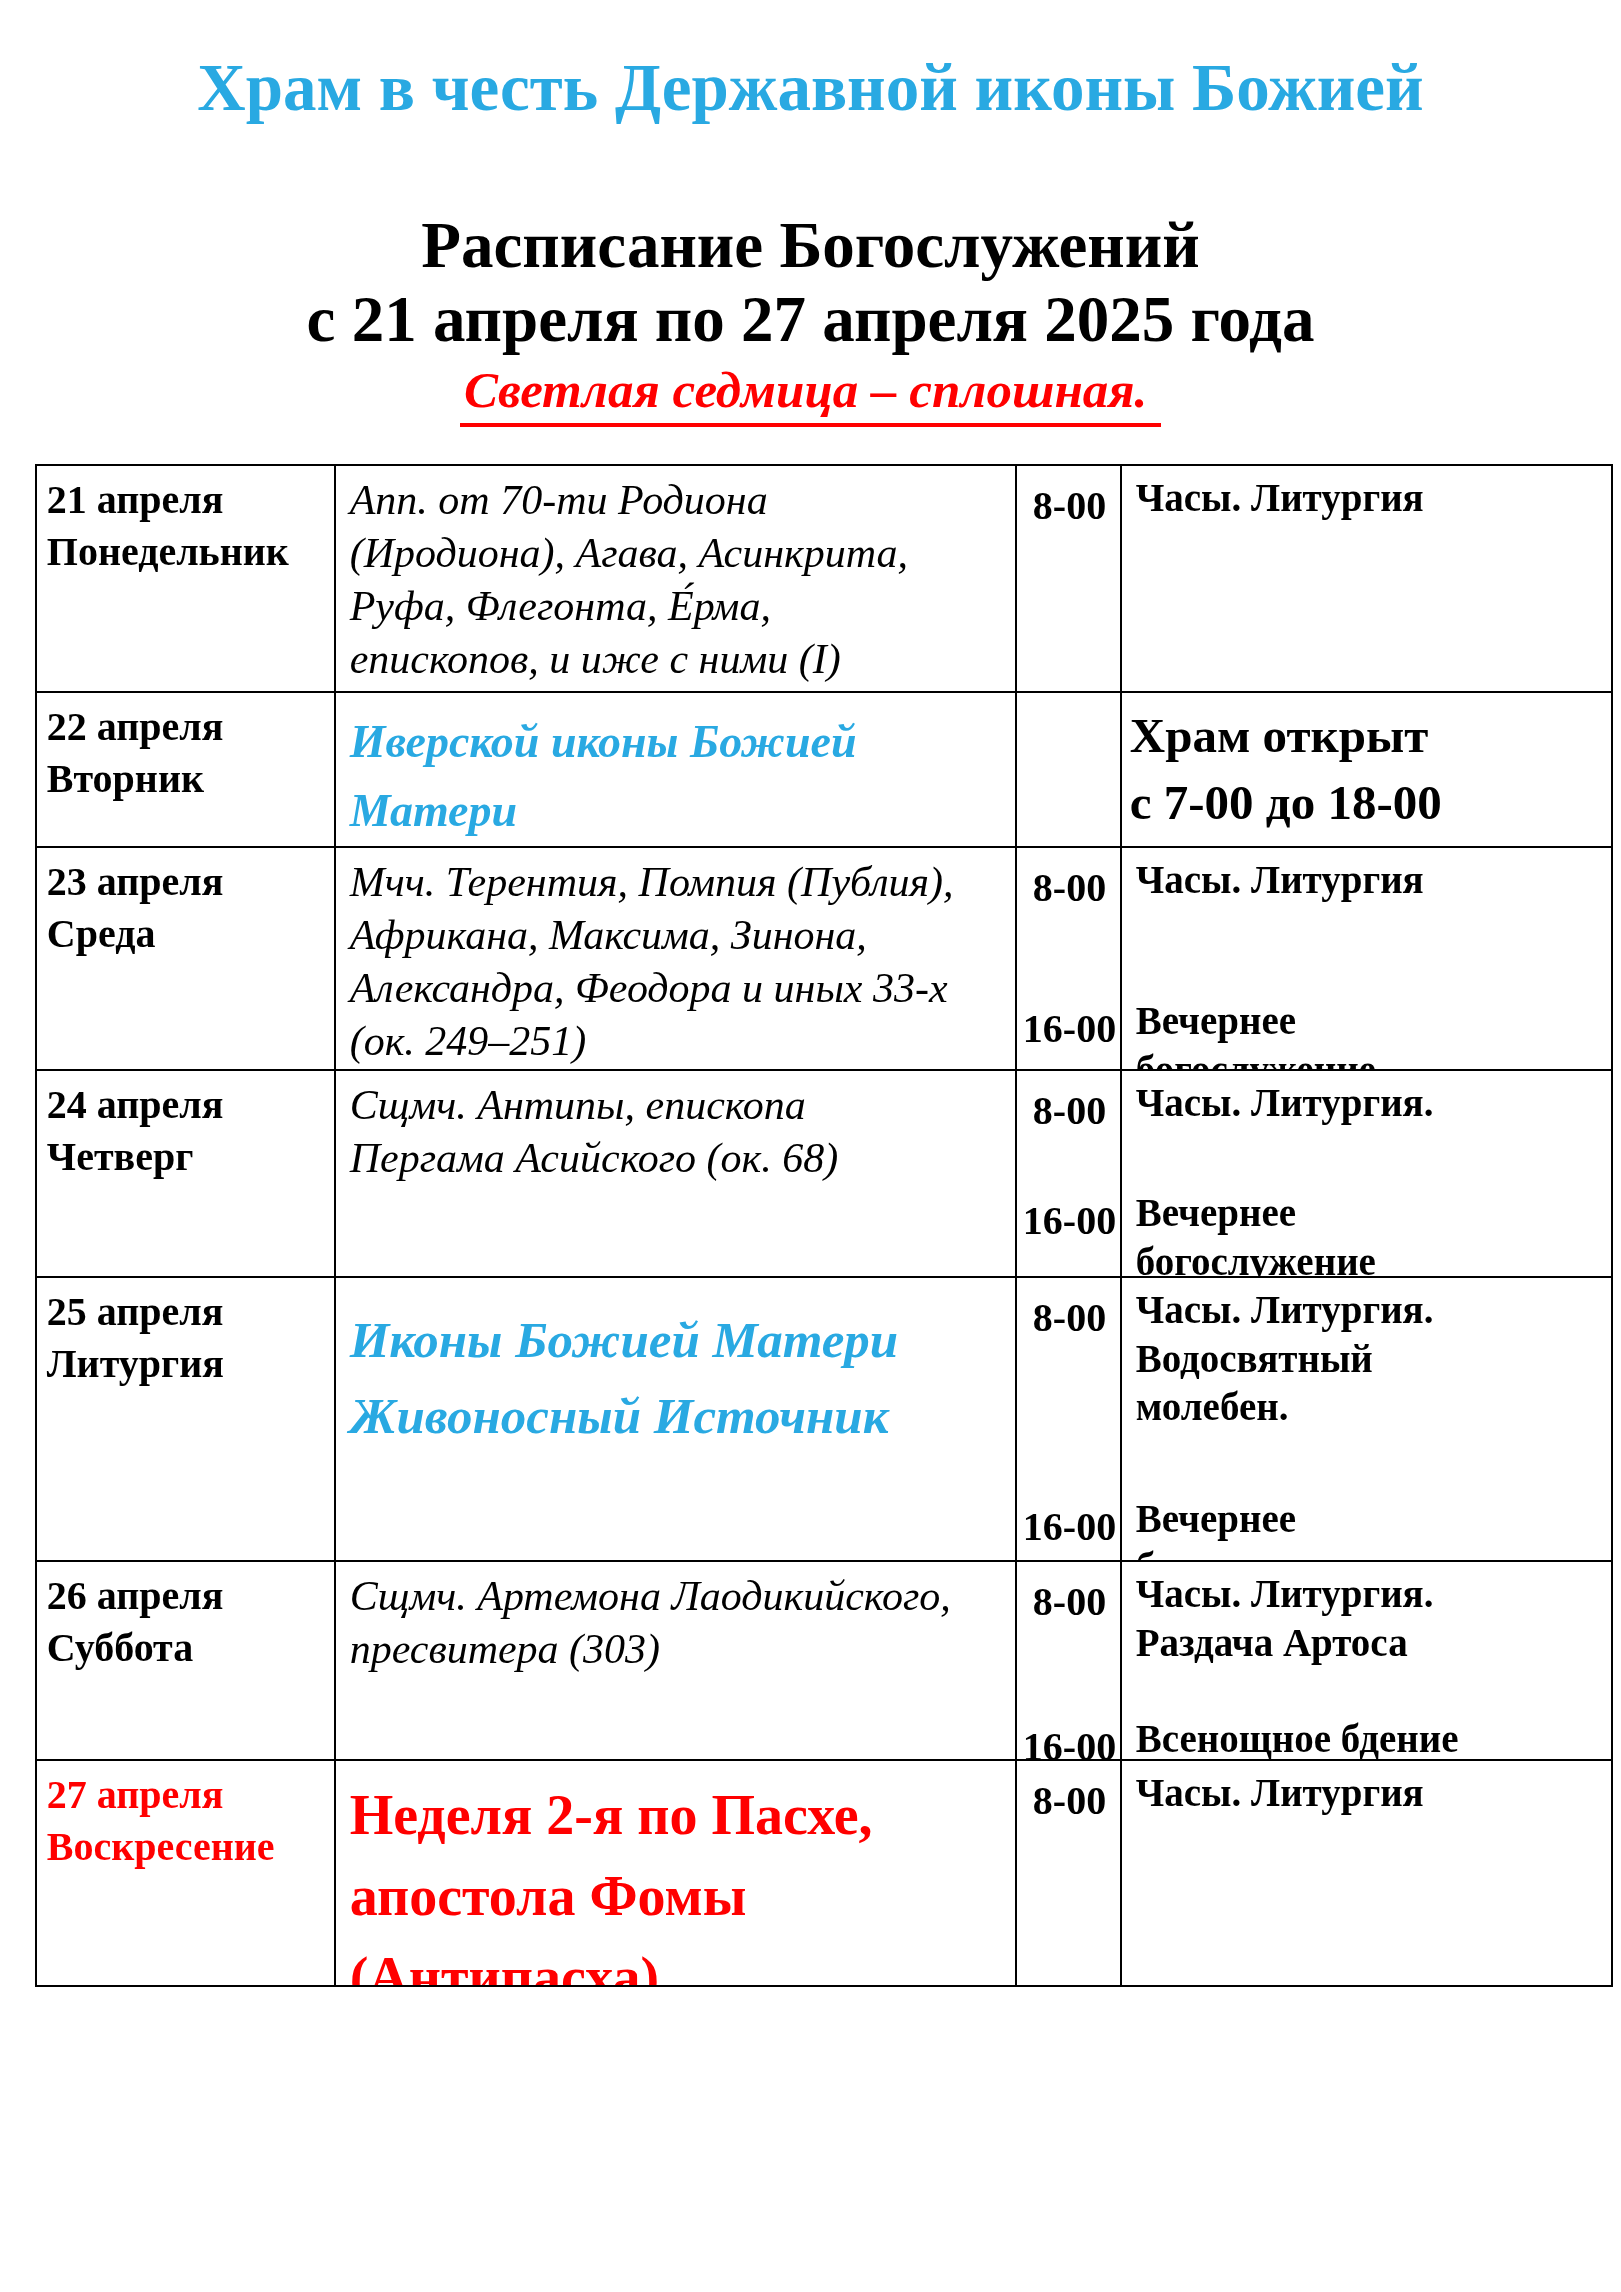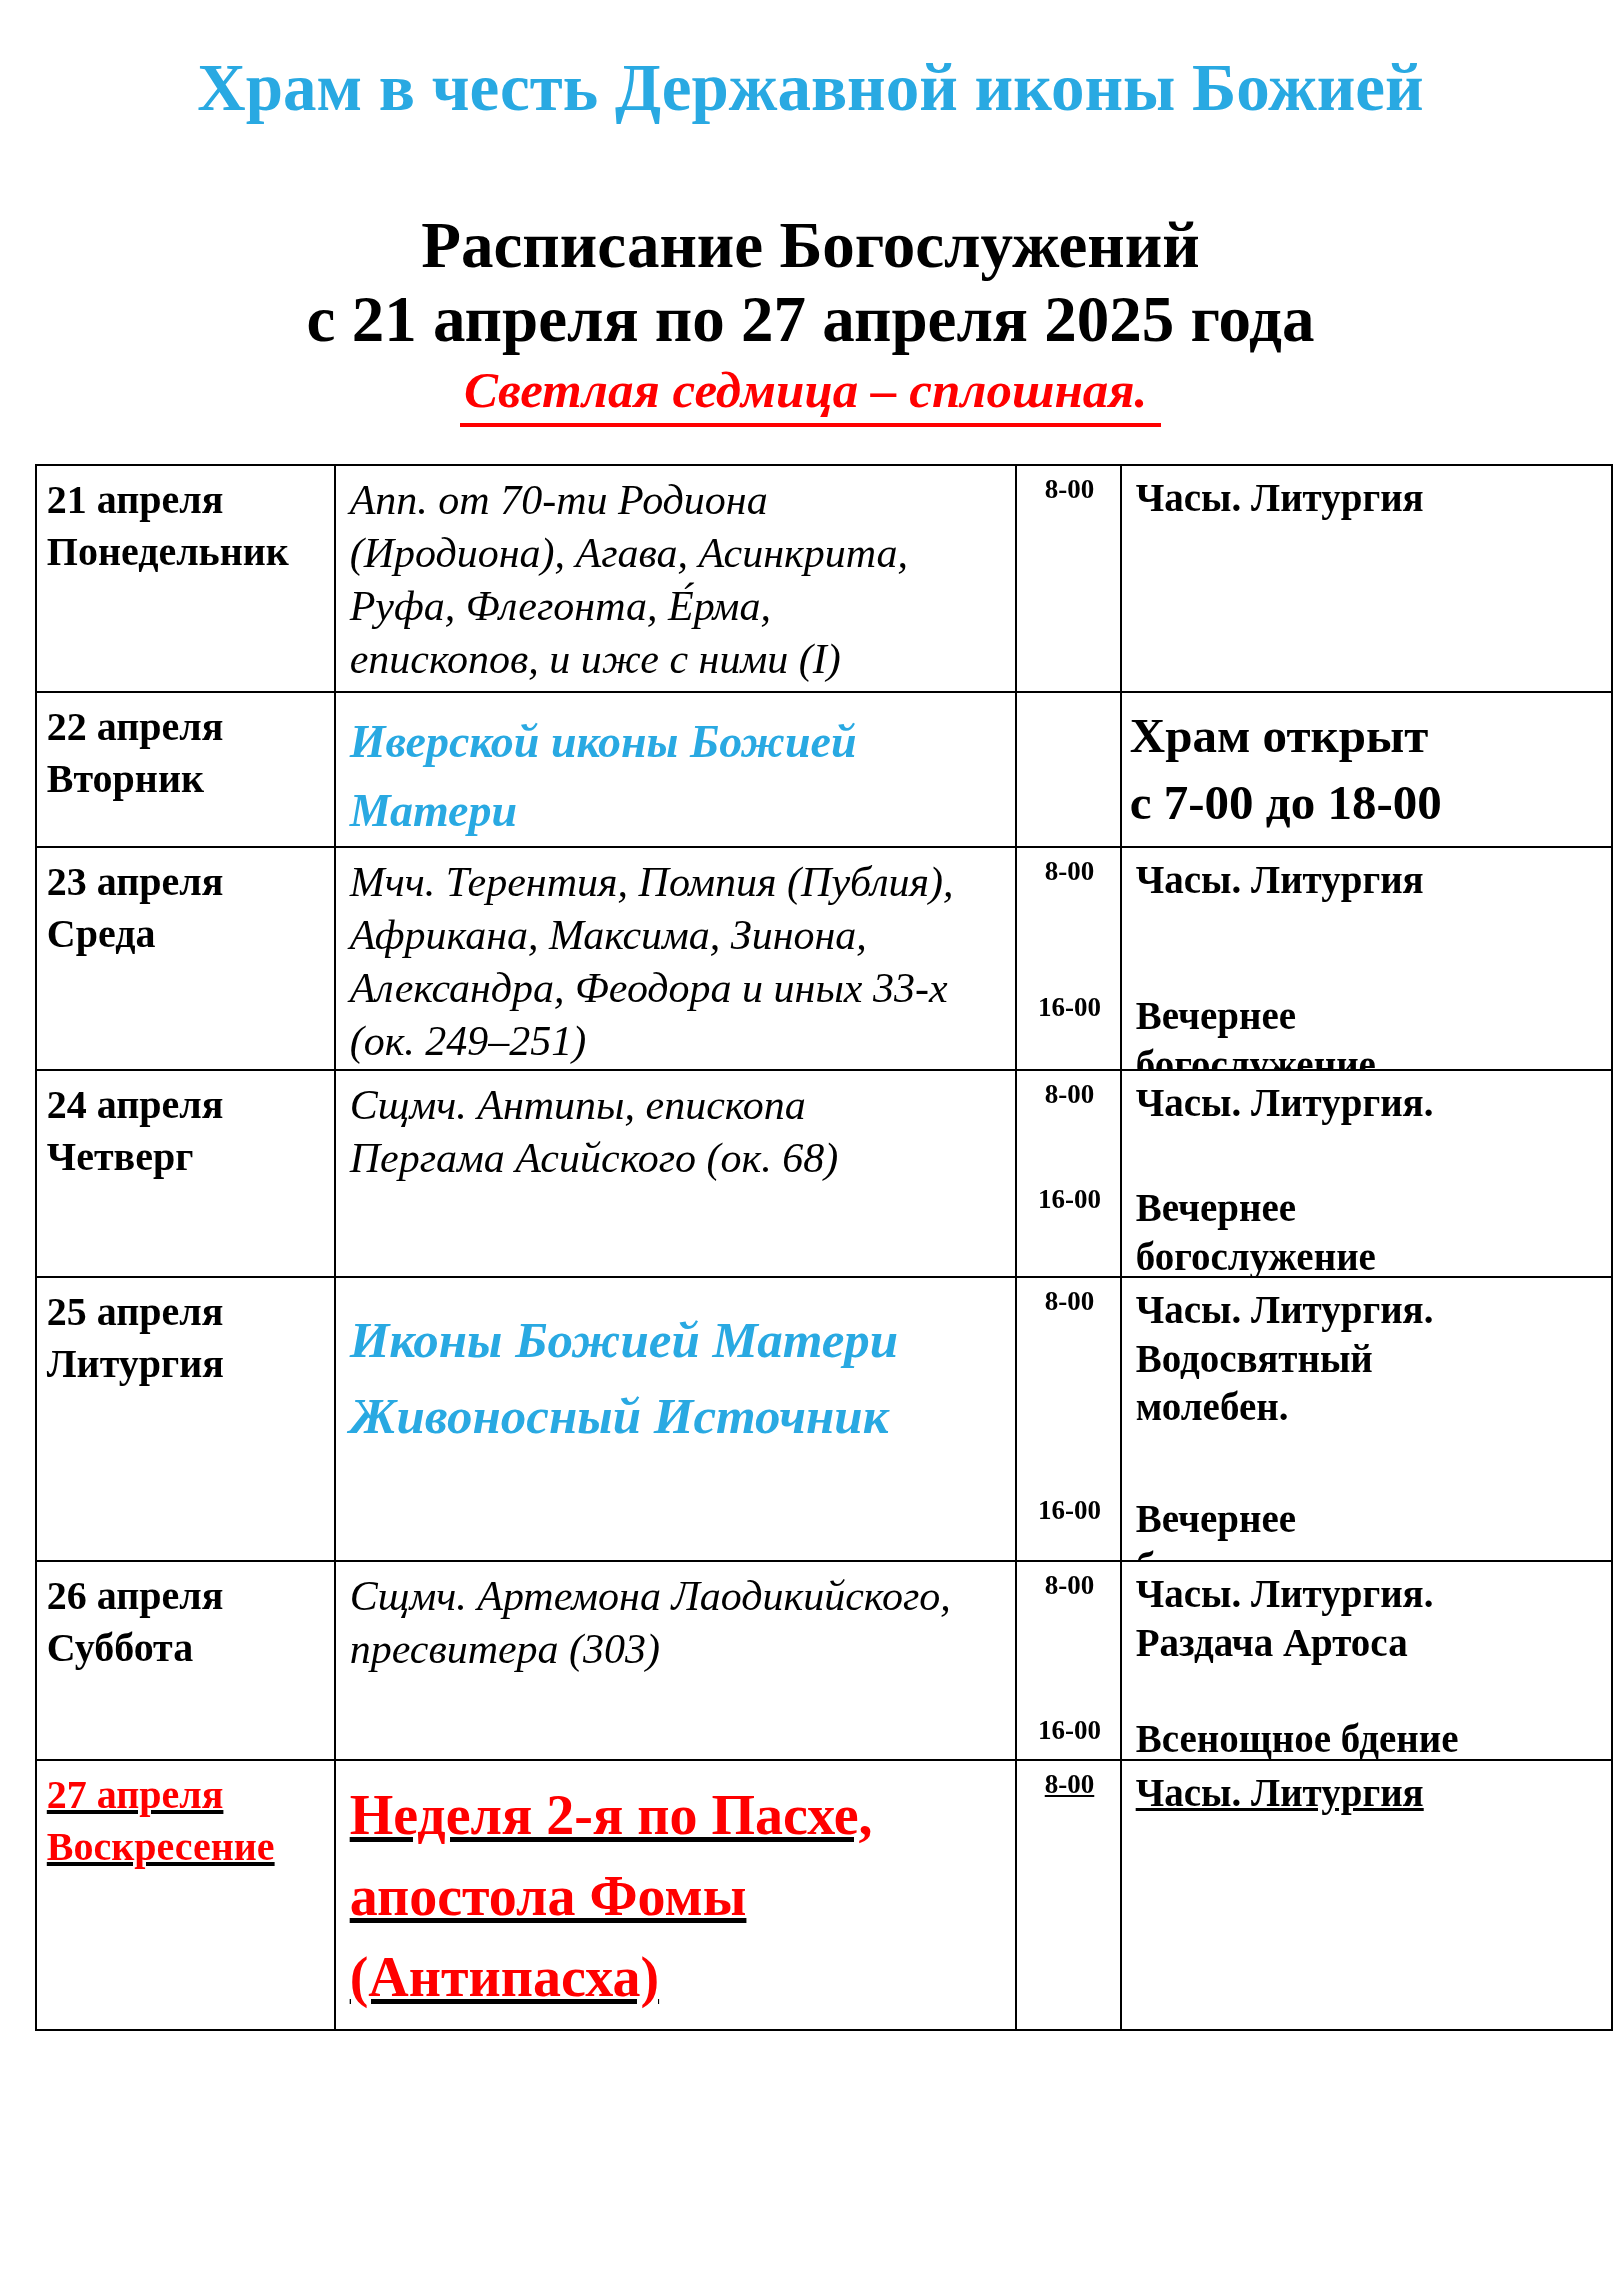--- a/index.html
+++ b/index.html
@@ -37,21 +37,21 @@
     grid-template-columns:297px 681px 1fr;
     box-sizing:border-box;
   }
   .trow + .trow{border-top:2px solid #000;}
   .r1{height:225px;}
   .r2{height:155px;}
   .r3{height:223px;--gap:76px;}
   .r4{height:207px;--gap:45px;}
   .r5{height:284px;--gap:51px;}
   .r6{height:199px;--gap:36px;}
-  .r7{height:270px;text-decoration:underline;}
+  .r7{height:226px;}
   .cell{box-sizing:border-box;overflow:hidden;}
   .date-cell{padding:7.8px 7.8px 5.9px 9.8px;font-weight:bold;font-size:40px;line-height:1.3;}
   .date-cell.red{color:#FF0000;}
   .desc-cell{border-left:2px solid #000;}
   .desc{font-style:italic;font-size:42px;line-height:1.26;padding:7.8px 59px 5.9px 13.7px;}
   .desc-blue{
     color:#29A9E2;font-weight:bold;font-style:italic;
     font-size:46px;line-height:1.5;padding:13.7px 29px 5.9px 13.7px;
   }
   .desc-blue-lg{
@@ -67,22 +67,22 @@
     position:relative;border-left:2px solid #000;
     display:flex;flex-direction:column;box-sizing:border-box;
   }
   .sched::before{
     content:"";position:absolute;left:103px;top:0;bottom:0;
     border-left:2px solid #000;
   }
   .event{display:grid;grid-template-columns:105px 1fr;}
   .event.evening{margin-top:var(--gap,39px);}
   .event .t{
-    font-weight:bold;font-size:27px;line-height:1.25;
-    text-align:center;padding-top:7px;
+    font-weight:bold;font-size:40px;line-height:1.25;
+    text-align:center;padding-top:15px;
   }
   .event .s{
     font-weight:bold;font-size:39px;line-height:1.25;
     padding:7.8px 0 3.9px 13.7px;max-width:396px;
   }
   
   .r2 .sched{justify-content:center;}
   .r2 .event .s{max-width:none;text-align:left;padding:0 13.7px 0 7.8px;font-size:49px;line-height:1.35;}
 </style>
 </head>

